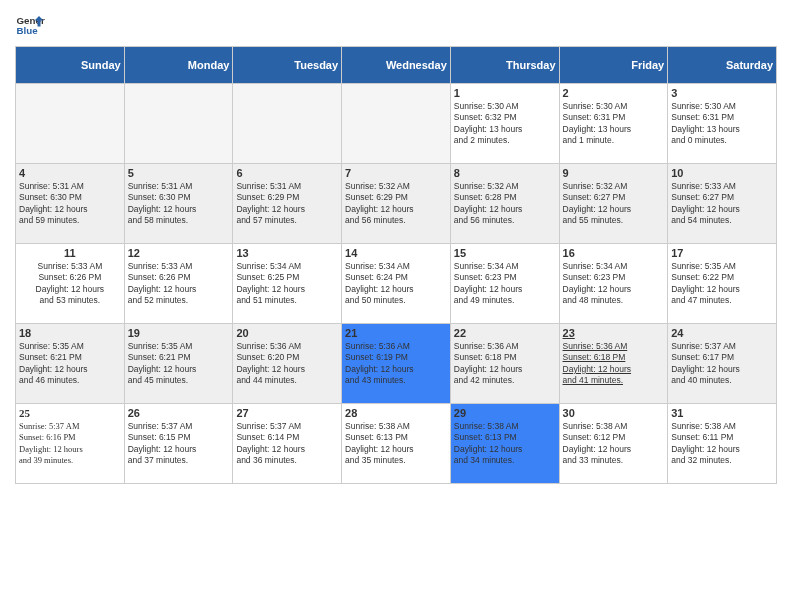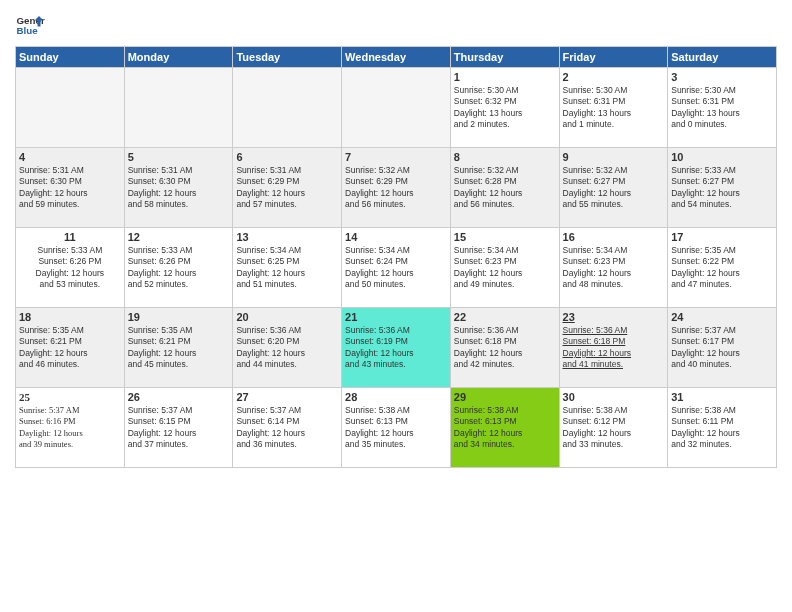--- a/index.html
+++ b/index.html
@@ -46,22 +46,22 @@
     .calendar {
       width: 100%;
       border-collapse: collapse;
       table-layout: fixed;
     }
     .calendar th {
       background-color: #2962a6;
       color: #fff;
       font-size: 11px;
       font-weight: bold;
-      padding: 4px 3px;
-      text-align: left;
+      padding: 12px 3px;
+      text-align: right;
       border: 1px solid #ccc;
     }
     .calendar td {
       border: 1px solid #ccc;
       vertical-align: top;
       padding: 3px 3px;
       font-size: 9px;
       color: #333;
       background: #fff;
       height: 80px;
@@ -259,21 +259,21 @@
 Daylight: 12 hours
 and 45 minutes.</div>
           </td>
           <td style="background: rgb(239, 239, 239);">
             <span class="day-num">20</span>
             <div class="day-info" style="white-space: pre-line;">Sunrise: 5:36 AM
 Sunset: 6:20 PM
 Daylight: 12 hours
 and 44 minutes.</div>
           </td>
-          <td style="background: #5eead4;">
+          <td style="background: #3b82f6;">
             <span class="day-num">21</span>
             <div class="day-info" style="white-space: pre-line;">Sunrise: 5:36 AM
 Sunset: 6:19 PM
 Daylight: 12 hours
 and 43 minutes.</div>
           </td>
           <td style="background: rgb(239, 239, 239); margin-left: 36px;">
             <span class="day-num">22</span>
             <div class="day-info" style="white-space: pre-line;">Sunrise: 5:36 AM
 Sunset: 6:18 PM
@@ -317,21 +317,21 @@
 Daylight: 12 hours
 and 36 minutes.</div>
           </td>
           <td style="background: rgb(255, 255, 255);">
             <span class="day-num">28</span>
             <div class="day-info" style="white-space: pre-line;">Sunrise: 5:38 AM
 Sunset: 6:13 PM
 Daylight: 12 hours
 and 35 minutes.</div>
           </td>
-          <td style="background: #84cc16;">
+          <td style="background: #3b82f6;">
             <span class="day-num">29</span>
             <div class="day-info" style="white-space: pre-line;">Sunrise: 5:38 AM
 Sunset: 6:13 PM
 Daylight: 12 hours
 and 34 minutes.</div>
           </td>
           <td style="background: rgb(255, 255, 255);">
             <span class="day-num">30</span>
             <div class="day-info" style="white-space: pre-line;">Sunrise: 5:38 AM
 Sunset: 6:12 PM

